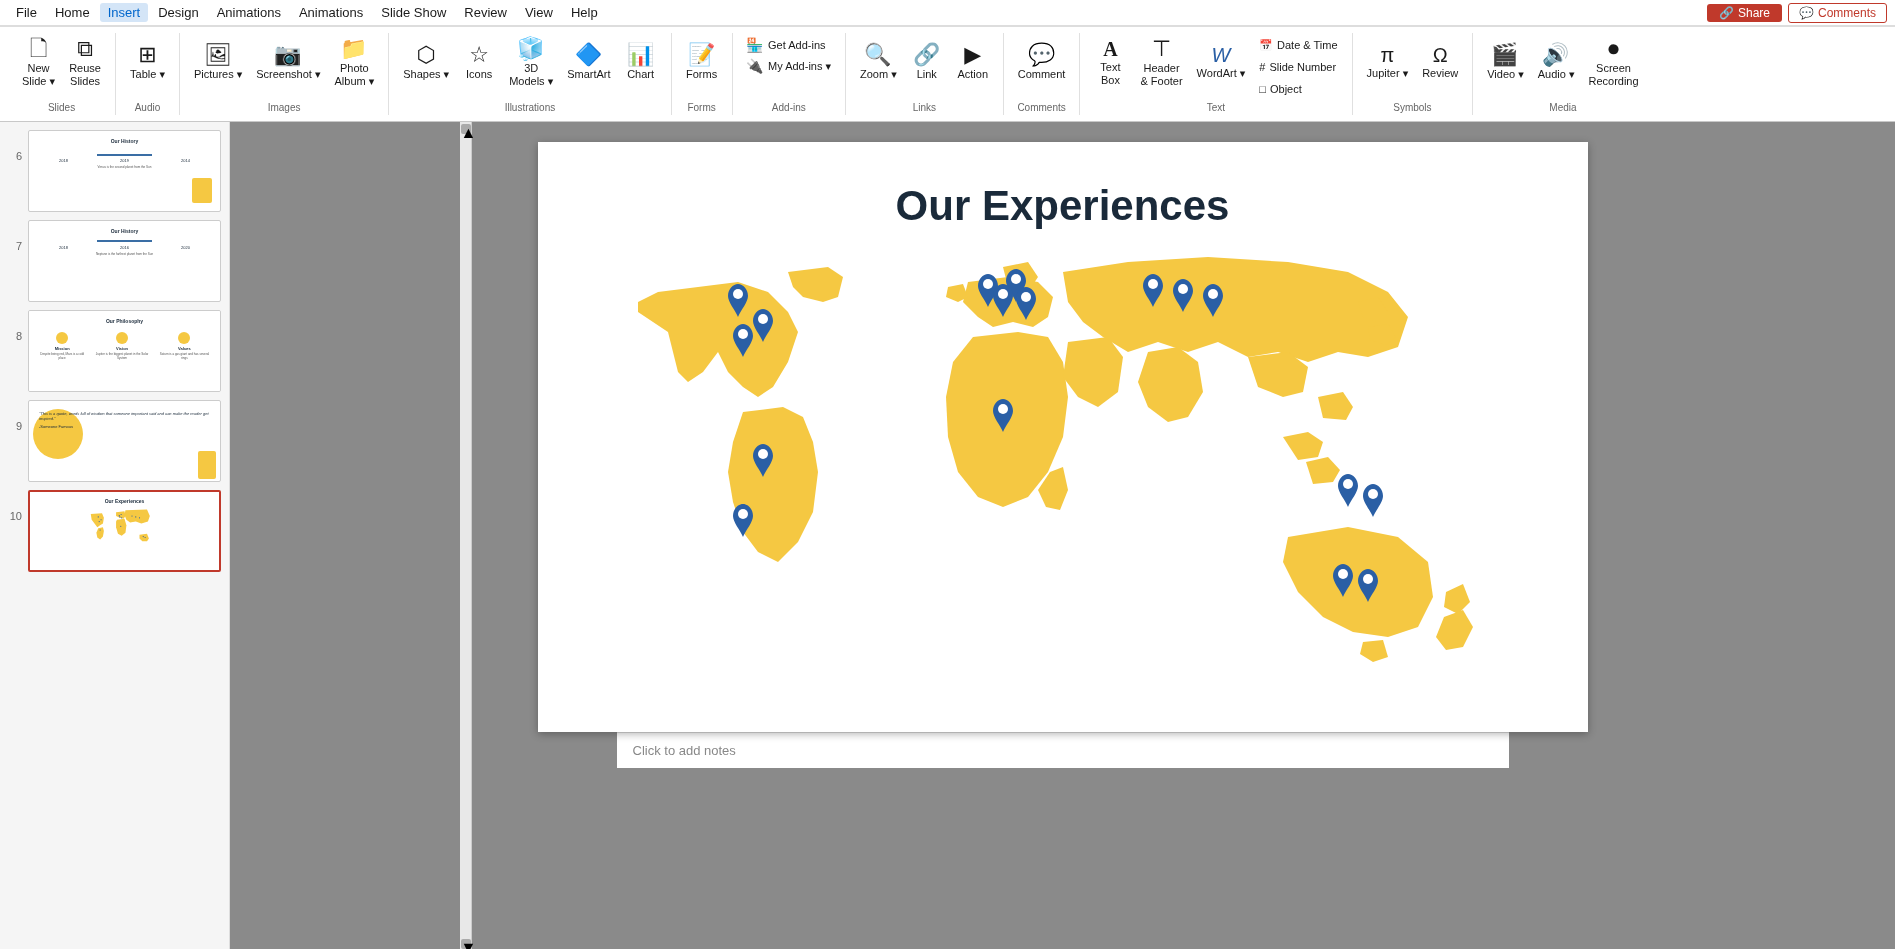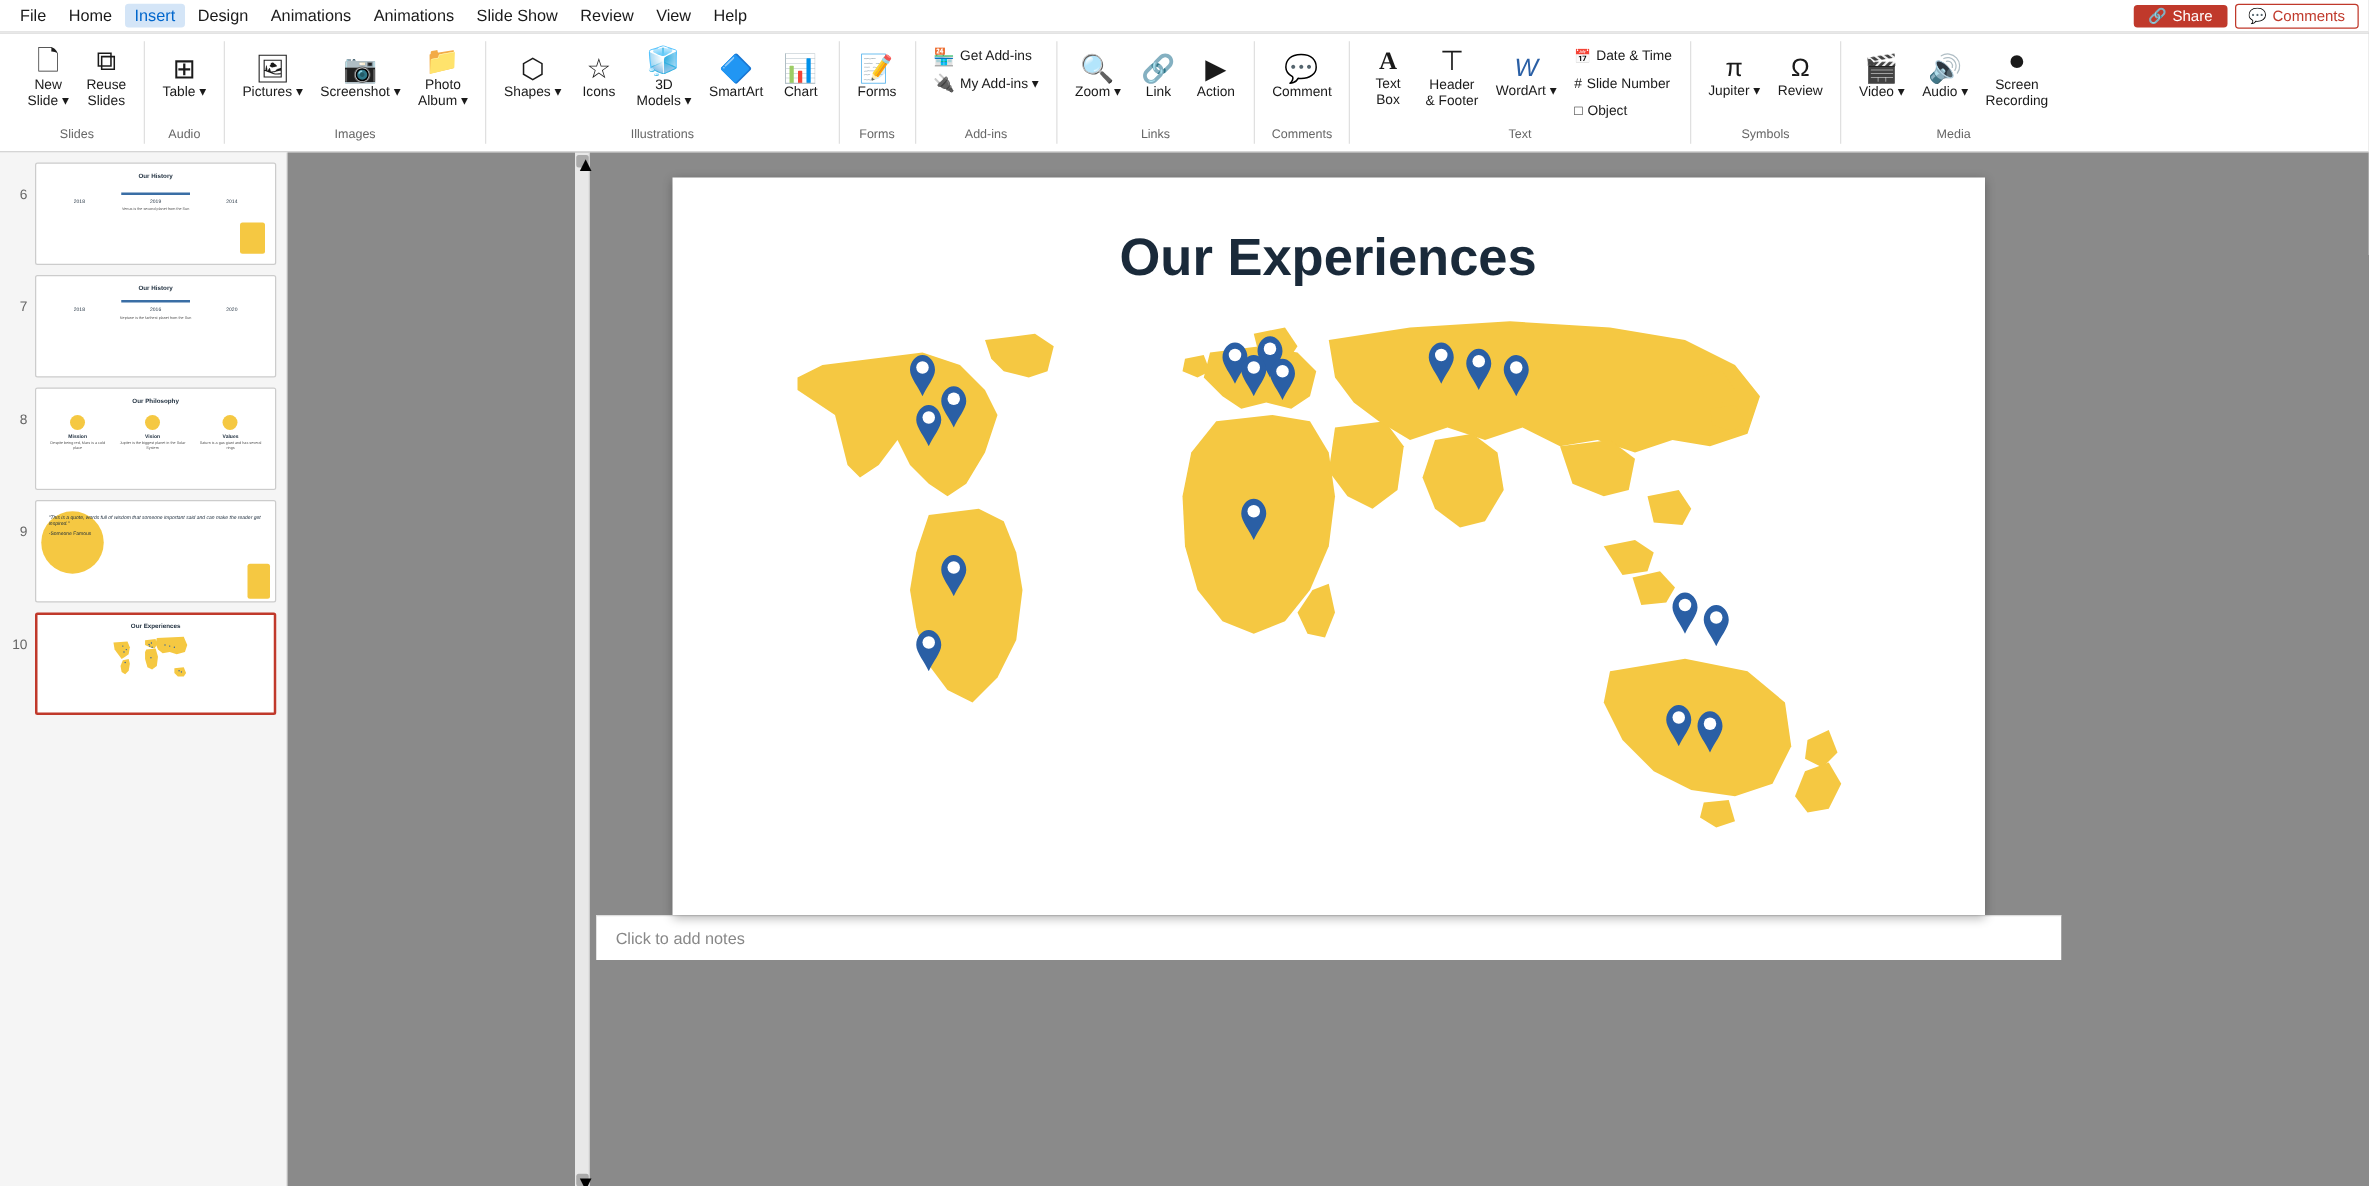--- a/index.html
+++ b/index.html
@@ -95,21 +95,21 @@
       white-space: nowrap;
     }
 
     
     .world-map-container {
       position: absolute; top: 100px; left: 50px; width: 950px; height: 470px;
     }
 
     
     .notes-area {
-      width: 1172px; background: #fff; border-top: 1px solid #ddd;
+      width: 892px; background: #fff; border-top: 1px solid #ddd;
       min-height: 36px; padding: 8px 16px; font-size: 13px; color: #888;
       display: flex; align-items: center;
     }
     .share-btn {
       background: #c0392b; color: #fff; border: none; padding: 2px 12px;
       font-size: 12px; border-radius: 3px; cursor: pointer; display: flex; align-items: center; gap: 4px;
     }
     .comments-btn {
       background: #fff; color: #c0392b; border: 1px solid #c0392b; padding: 2px 10px;
       font-size: 12px; border-radius: 3px; cursor: pointer; display: flex; align-items: center; gap: 4px;

